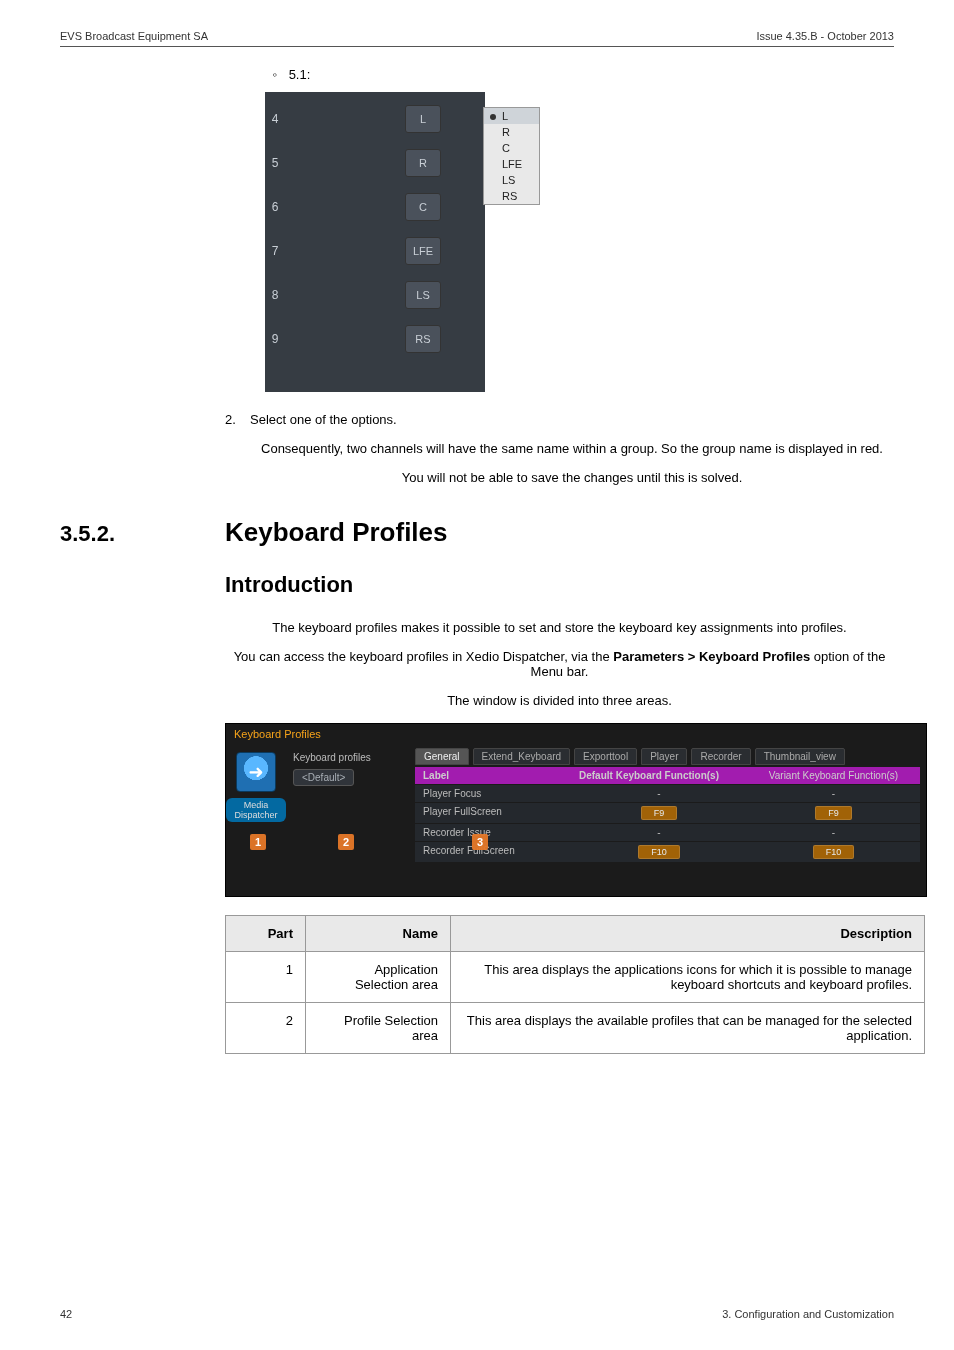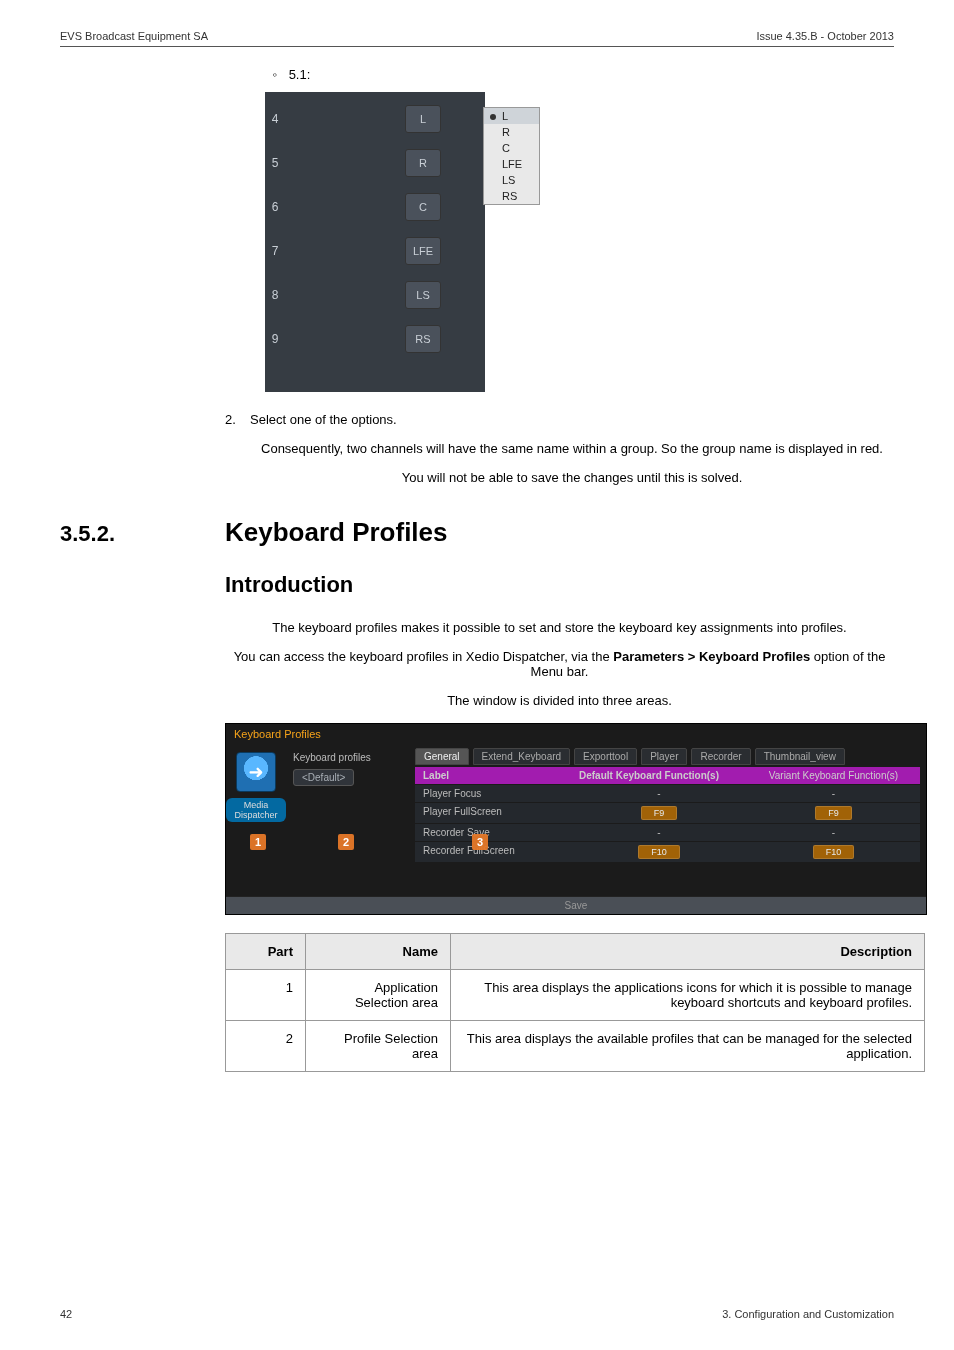--- a/index.html
+++ b/index.html
@@ -329,33 +329,32 @@
             <div class="gc-a">Player Focus</div>
             <div class="gc-b">-</div>
             <div class="gc-c">-</div>
           </div>
           <div class="grid-row">
             <div class="gc-a">Player FullScreen</div>
             <div class="gc-b"><span class="key-cap">F9</span></div>
             <div class="gc-c"><span class="key-cap">F9</span></div>
           </div>
           <div class="grid-row">
-            <div class="gc-a">Recorder Save</div>
+            <div class="gc-a">Recorder Issue</div>
             <div class="gc-b">-</div>
             <div class="gc-c">-</div>
           </div>
           <div class="grid-row">
             <div class="gc-a">Recorder FullScreen</div>
             <div class="gc-b"><span class="key-cap">F10</span></div>
             <div class="gc-c"><span class="key-cap">F10</span></div>
           </div>
           <div style="height:30px"></div>
         </div>
       </div>
-      <div class="win-save">Save</div>
 
       <div class="overlay-num" style="left:24px; top:110px">1</div>
       <div class="overlay-num" style="left:112px; top:110px">2</div>
       <div class="overlay-num" style="left:246px; top:110px">3</div>
     </div>
 
     <table class="desc">
       <tbody>
           <tr>
         <th style="width:55px">Part</th>

